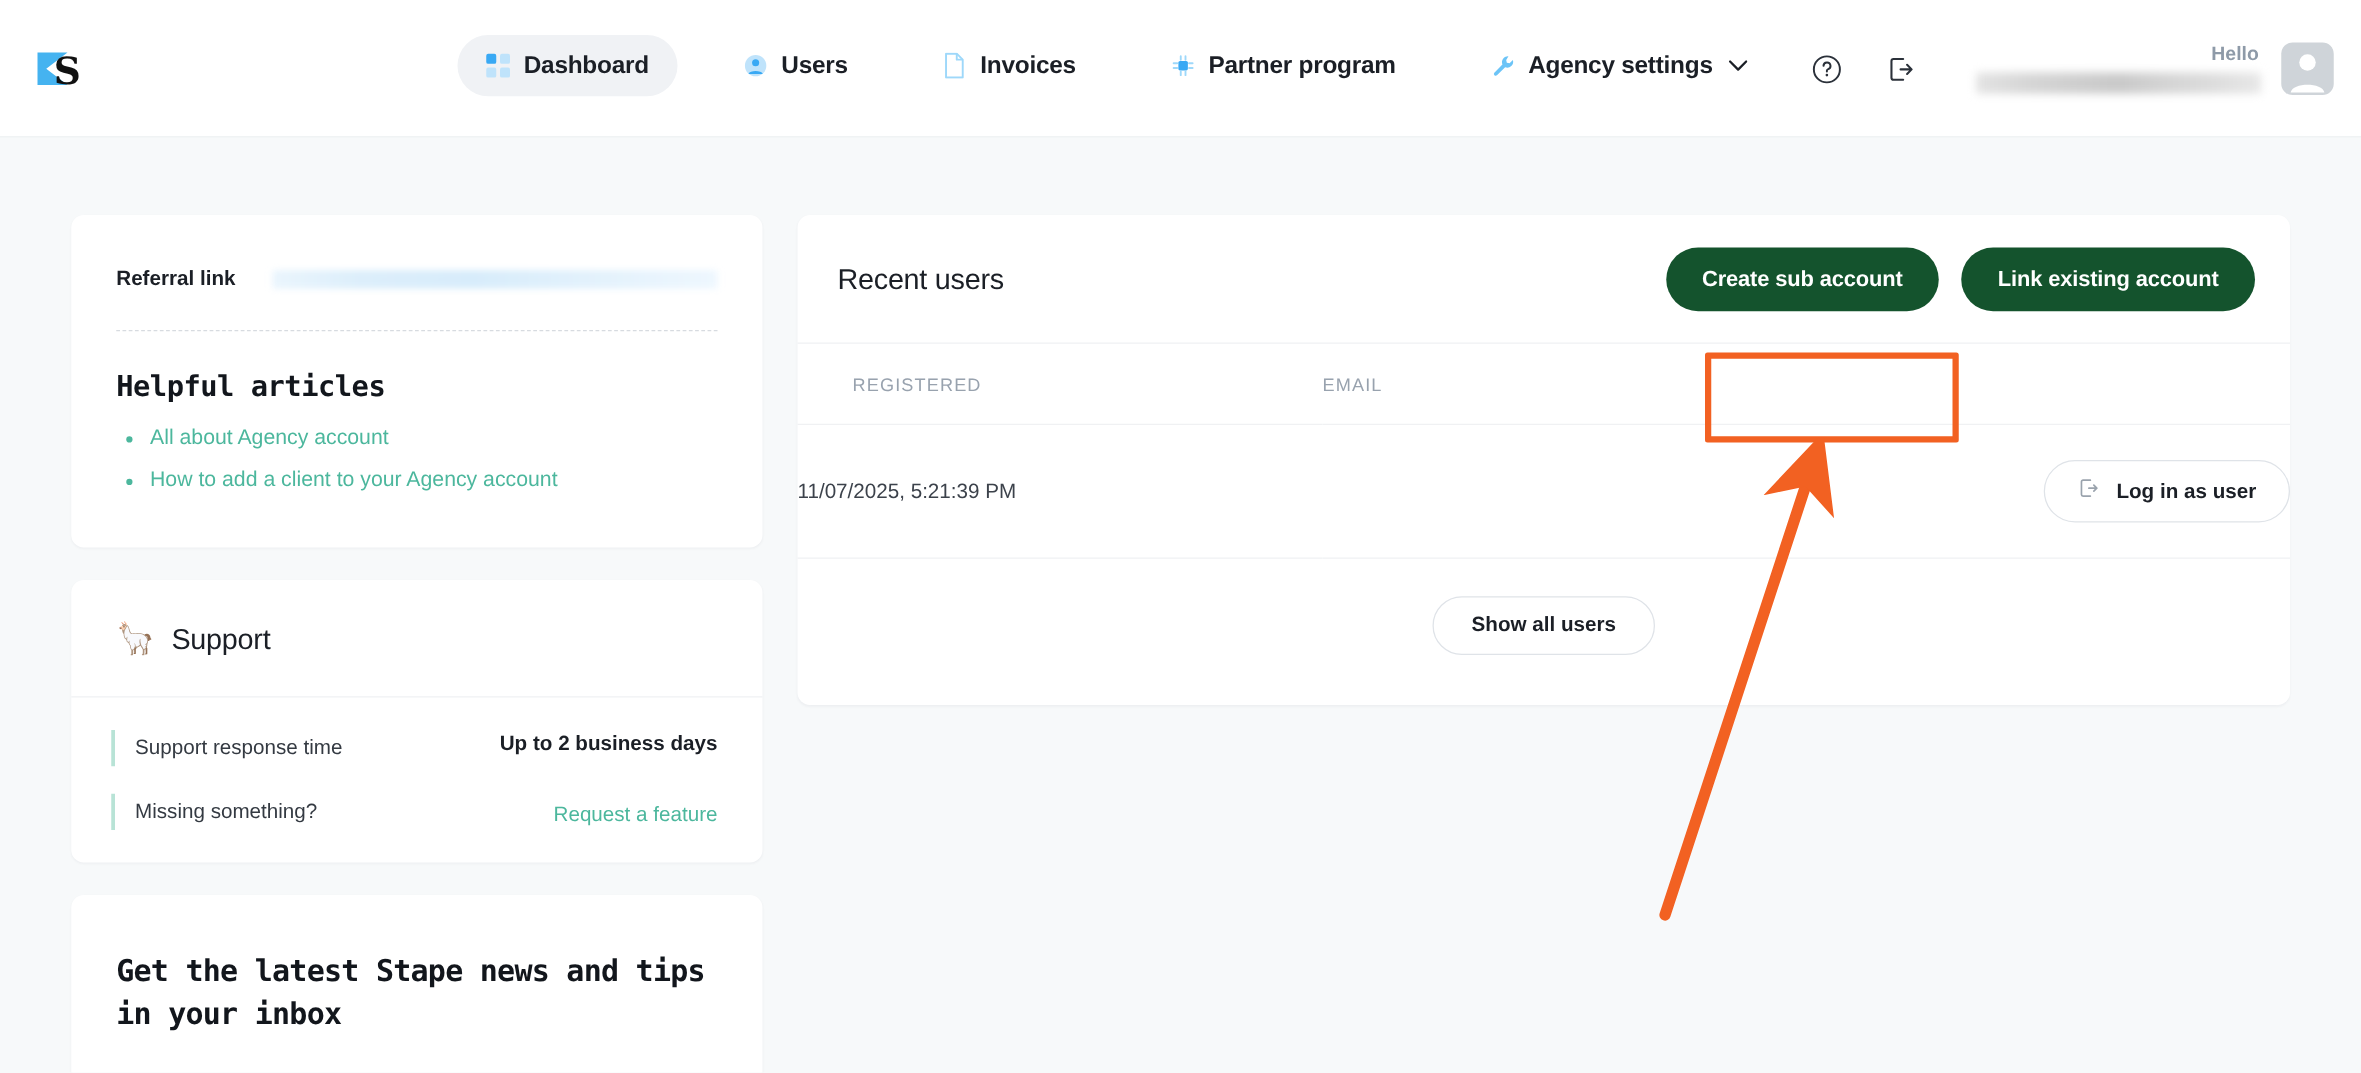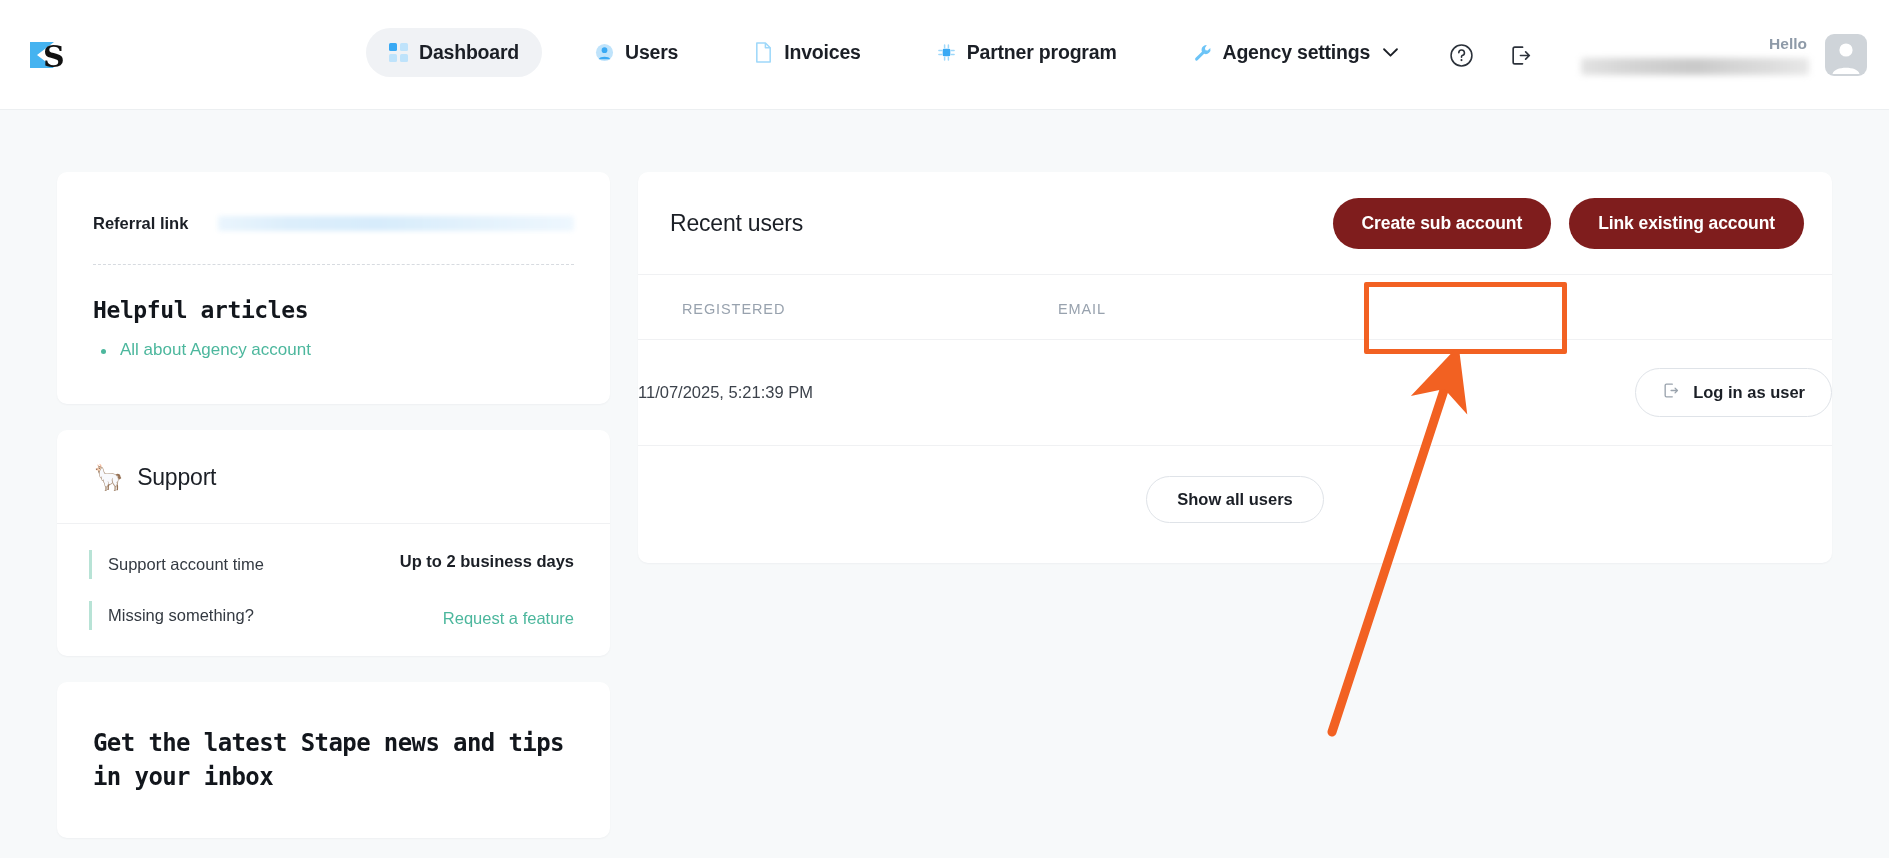--- a/index.html
+++ b/index.html
@@ -174,21 +174,21 @@
   }
   .panel-head {
     display: flex; align-items: center; justify-content: space-between;
     padding: 26px 28px 25px 32px;
     border-bottom: 1px solid #f0f1f3;
     gap: 16px;
   }
   .panel-title { font-size: 23px; color: #1b1f26; letter-spacing: -0.2px; }
   .panel-actions { display: flex; align-items: center; gap: 18px; }
   .btn-green {
-    background: #7f1d1d; color: #ffffff;
+    background: #14532d; color: #ffffff;
     border: none; border-radius: 26px;
     padding: 15px 29px;
     font-size: 17.5px; font-weight: 700;
     font-family: "Liberation Sans", sans-serif;
     cursor: pointer; white-space: nowrap;
     letter-spacing: -0.1px;
   }
   .btn-outline {
     background: #ffffff; color: #1b1f26;
     border: 1px solid #dfe3e8; border-radius: 26px;
@@ -351,32 +351,33 @@
     <div class="card">
       <div class="referral-row">
         <span class="referral-label">Referral link</span>
         <span class="referral-blur"></span>
       </div>
       <div class="dashed"></div>
       <div class="articles">
         <h3>Helpful articles</h3>
         <ul>
           <li>All about Agency account</li>
+          <li>How to add a client to your Agency account</li>
         </ul>
       </div>
     </div>
 
     <div class="card">
       <div class="support-head">
         <span class="support-emoji">🦙</span>
         <span class="support-title">Support</span>
       </div>
       <div class="support-body">
         <div class="support-row">
-          <span class="support-key">Support account time</span>
+          <span class="support-key">Support response time</span>
           <span class="support-val">Up to 2 business days</span>
         </div>
         <div class="support-row">
           <span class="support-key">Missing something?</span>
           <span class="support-val link">Request a feature</span>
         </div>
       </div>
     </div>
 
     <div class="card">

